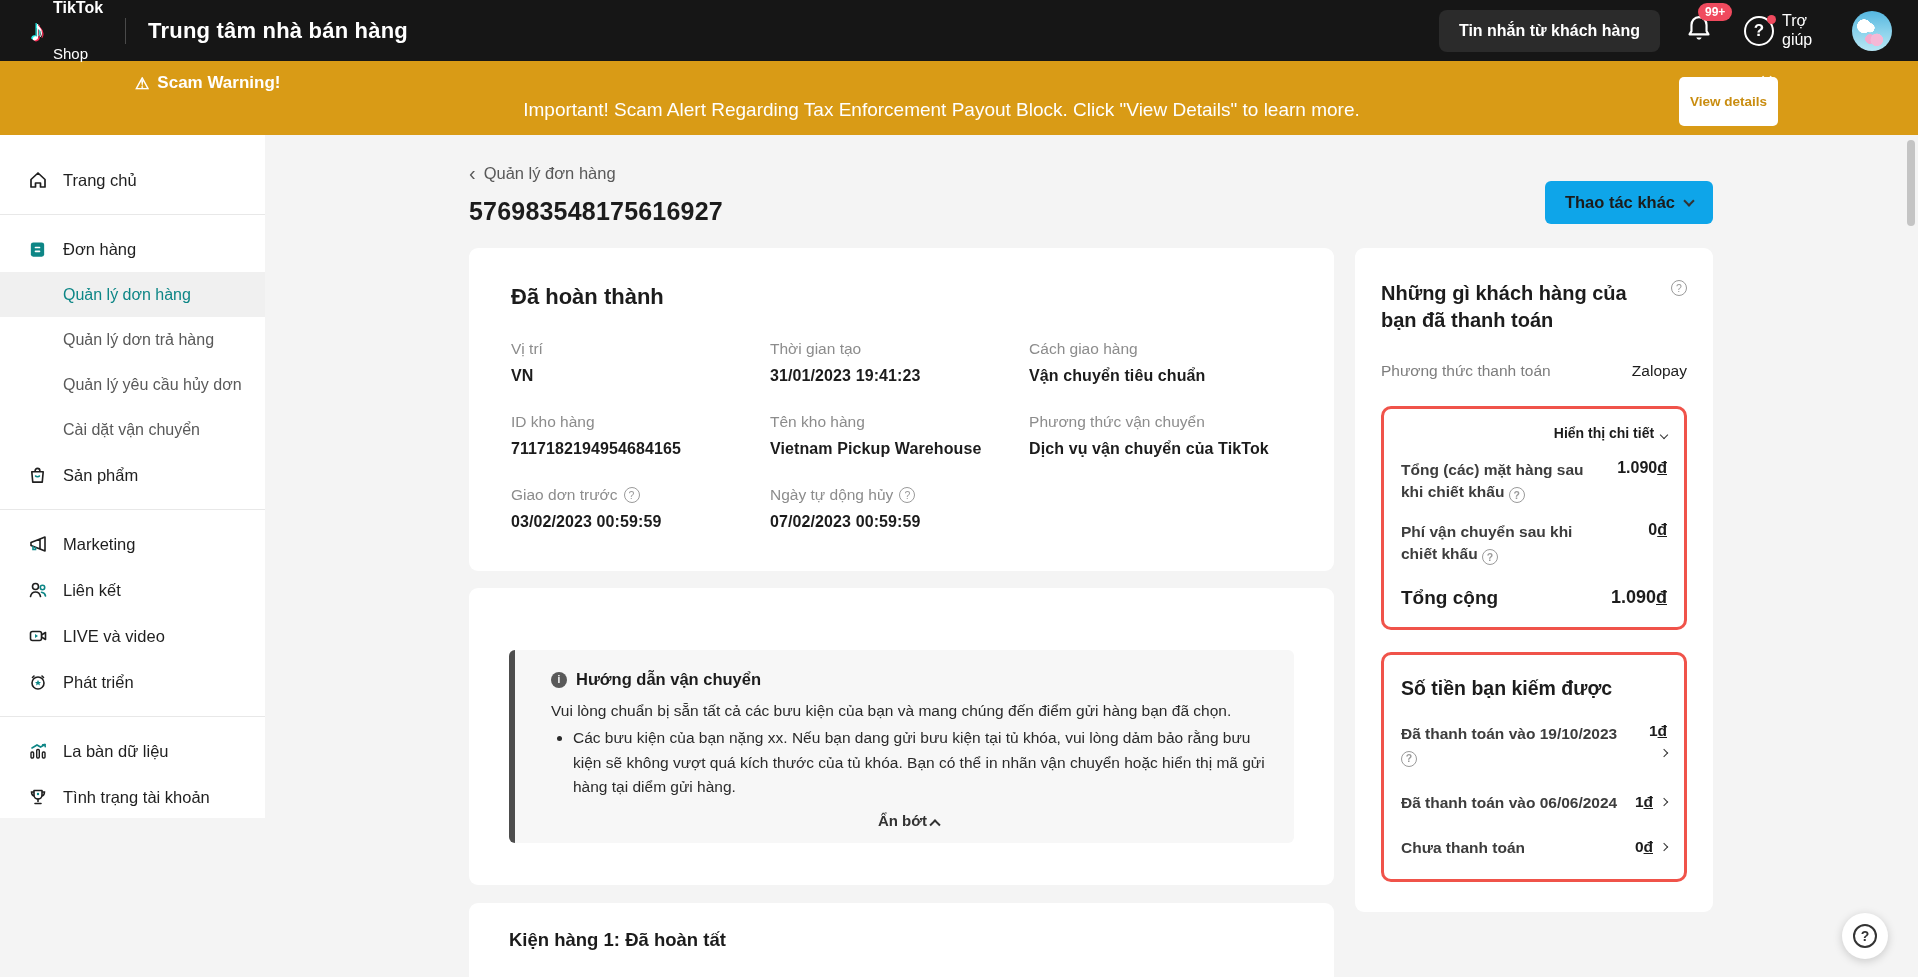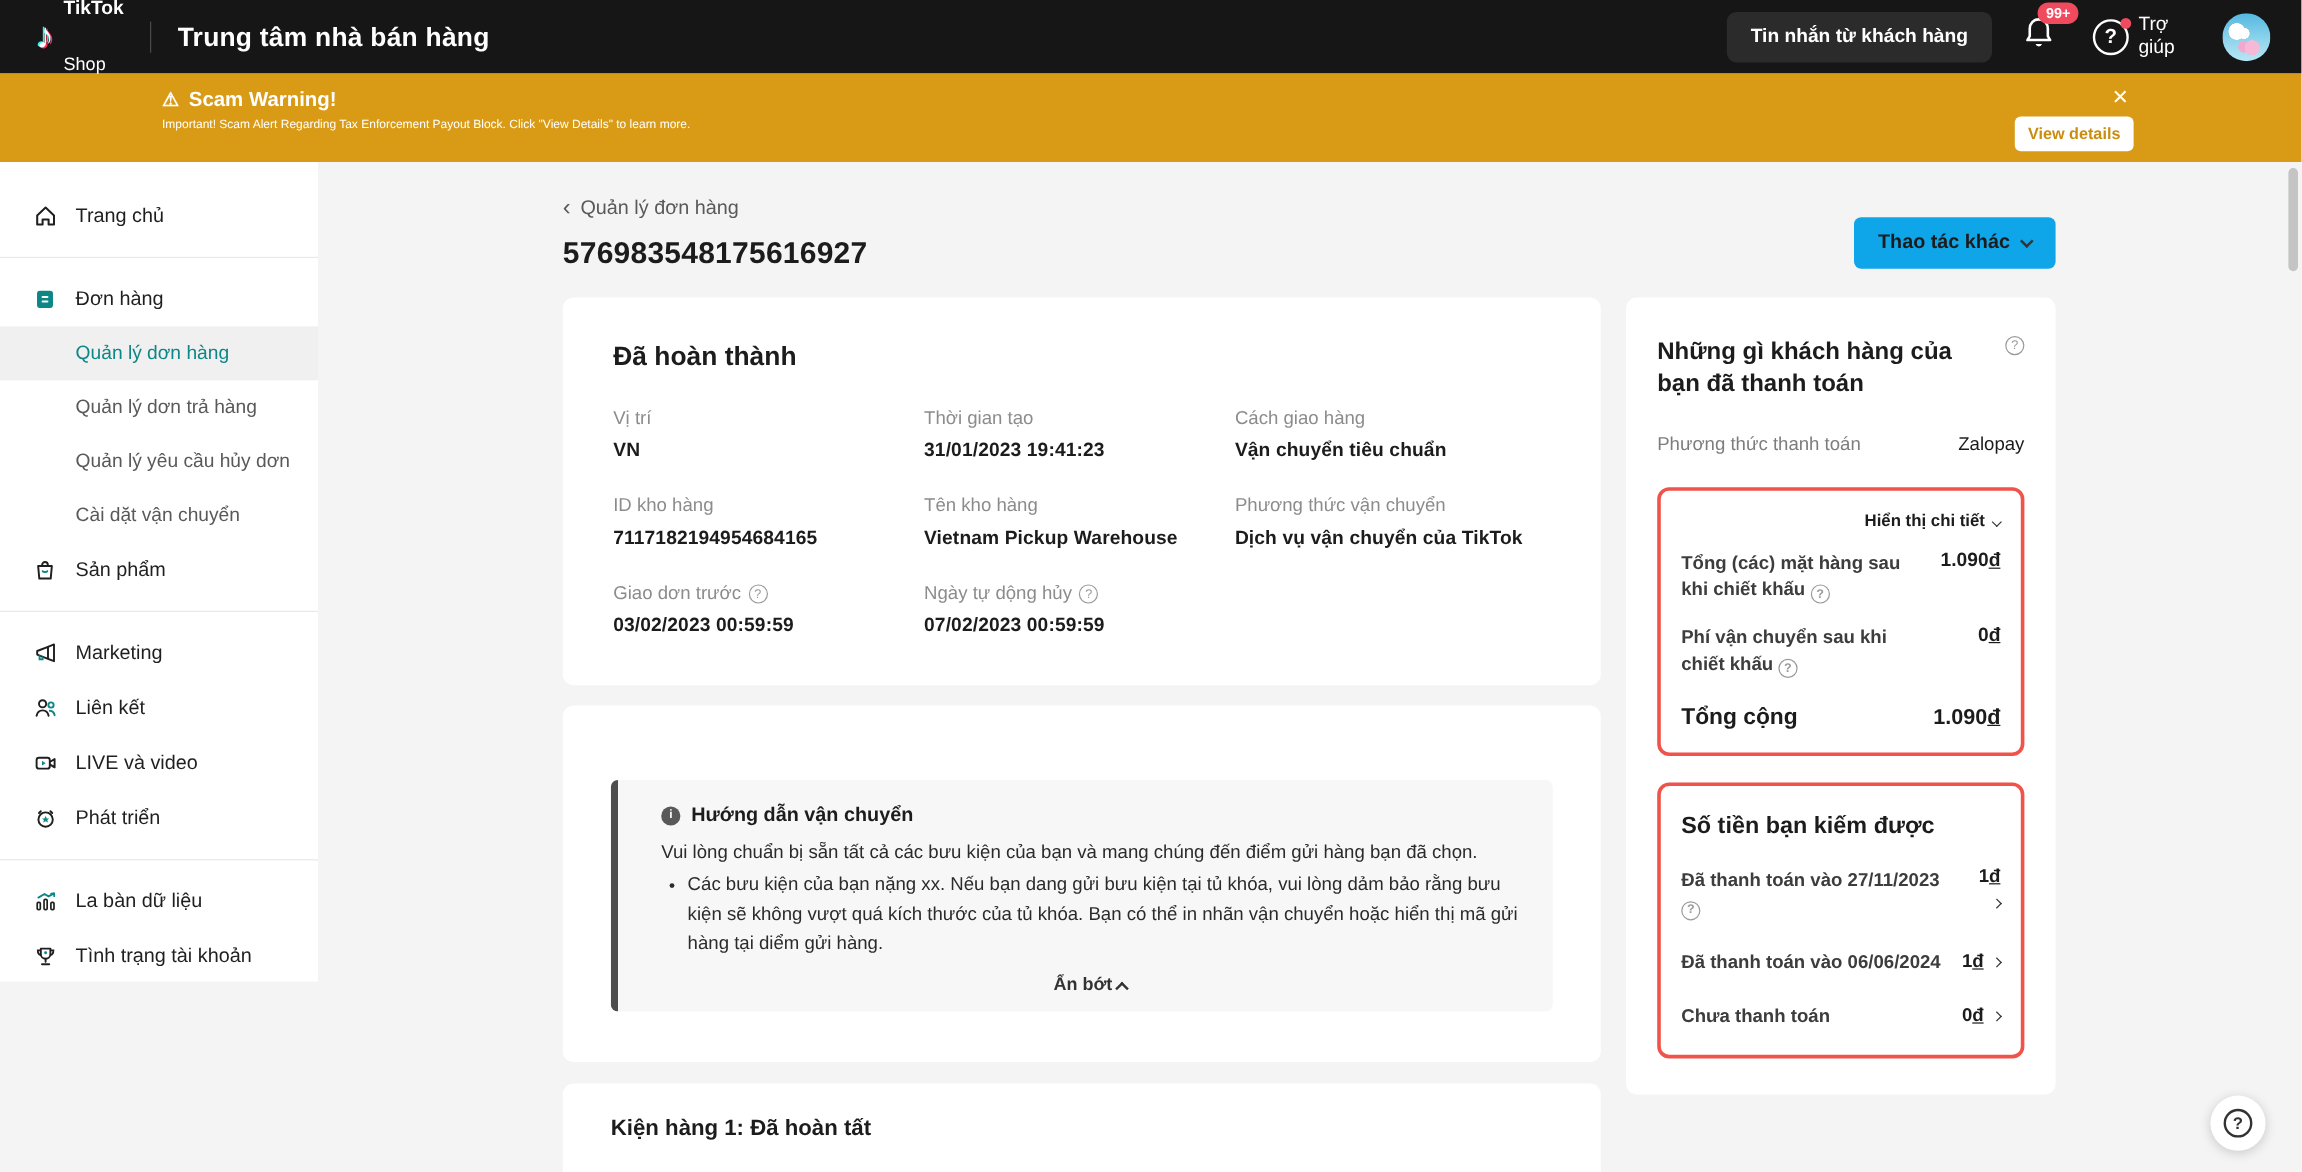--- a/index.html
+++ b/index.html
@@ -31,24 +31,24 @@
       radial-gradient(circle at 30% 38%, #ffffff 0 18%, rgba(255,255,255,0) 19%),
       radial-gradient(circle at 45% 42%, #fdfdfd 0 14%, rgba(255,255,255,0) 15%),
       radial-gradient(circle at 62% 72%, #f5b8d6 0 16%, rgba(255,255,255,0) 17%),
       radial-gradient(circle at 45% 70%, #f3a9cd 0 13%, rgba(255,255,255,0) 14%),
       linear-gradient(180deg, #55b7e0 0%, #8ed4ec 55%, #b8e6f4 100%); }
 
   
   .banner { height:74px; background:#d99b16; color:#fff; position:relative; padding:12px 170px 12px 135px; }
   .banner-title-row { display:flex; align-items:center; gap:8px; font-size:17px; font-weight:bold; }
   .banner-warning { font-size:16px; }
-  .banner-msg { font-size:10px; margin-top:6px; }
+  .banner-msg { font-size:19px; margin-top:6px;text-align:center; }
   .banner-close { position:absolute; top:10px; right:144px; color:#fff; font-size:17px; cursor:pointer; background:none; border:none; font-family:inherit; }
   .banner-view-btn { position:absolute; right:140px; bottom:9px; background:#fff; color:#c98d10;
-    border:none; border-radius:5px; font-size:13.5px; font-weight:bold; padding:7px 11px; font-family:inherit; cursor:pointer; }
+    border:none; border-radius:5px; font-size:13.5px; font-weight:bold; padding:17px 11px; font-family:inherit; cursor:pointer; }
 
   
   .content-row { display:flex; height:683px; }
 
   
   .sidebar { width:265px; background:#fff; padding-top:22px; flex:none; overflow:hidden; }
   .side-item { height:46px; display:flex; align-items:center; gap:15px; padding-left:27px;
     font-size:16.5px; color:#1f1f1f; cursor:pointer; }
   .side-item .sicon { width:21px; height:21px; flex:none; display:flex; align-items:center; justify-content:center; }
   .side-sub { height:45px; display:flex; align-items:center; padding-left:63px; font-size:16px; color:#595959; cursor:pointer; }
@@ -446,21 +446,21 @@
                 <span>1.090</span><span class="cur-underline">đ</span>
               </span>
             </div>
           </div>
 
           <div class="red-box earn-box">
             <div class="earn-title">Số tiền bạn kiếm được</div>
 
             <div class="earn-row">
               <div class="earn-label">
-                <span>Đã thanh toán vào 27/11/2023</span><br>
+                <span>Đã thanh toán vào 19/10/2023</span><br>
                 <span class="qicon">?</span>
               </div>
               <div class="earn-stack">
                 <span>
                   <span>1</span><span class="cur-underline">đ</span>
                 </span>
                 <span class="chev right"></span>
               </div>
             </div>
 

